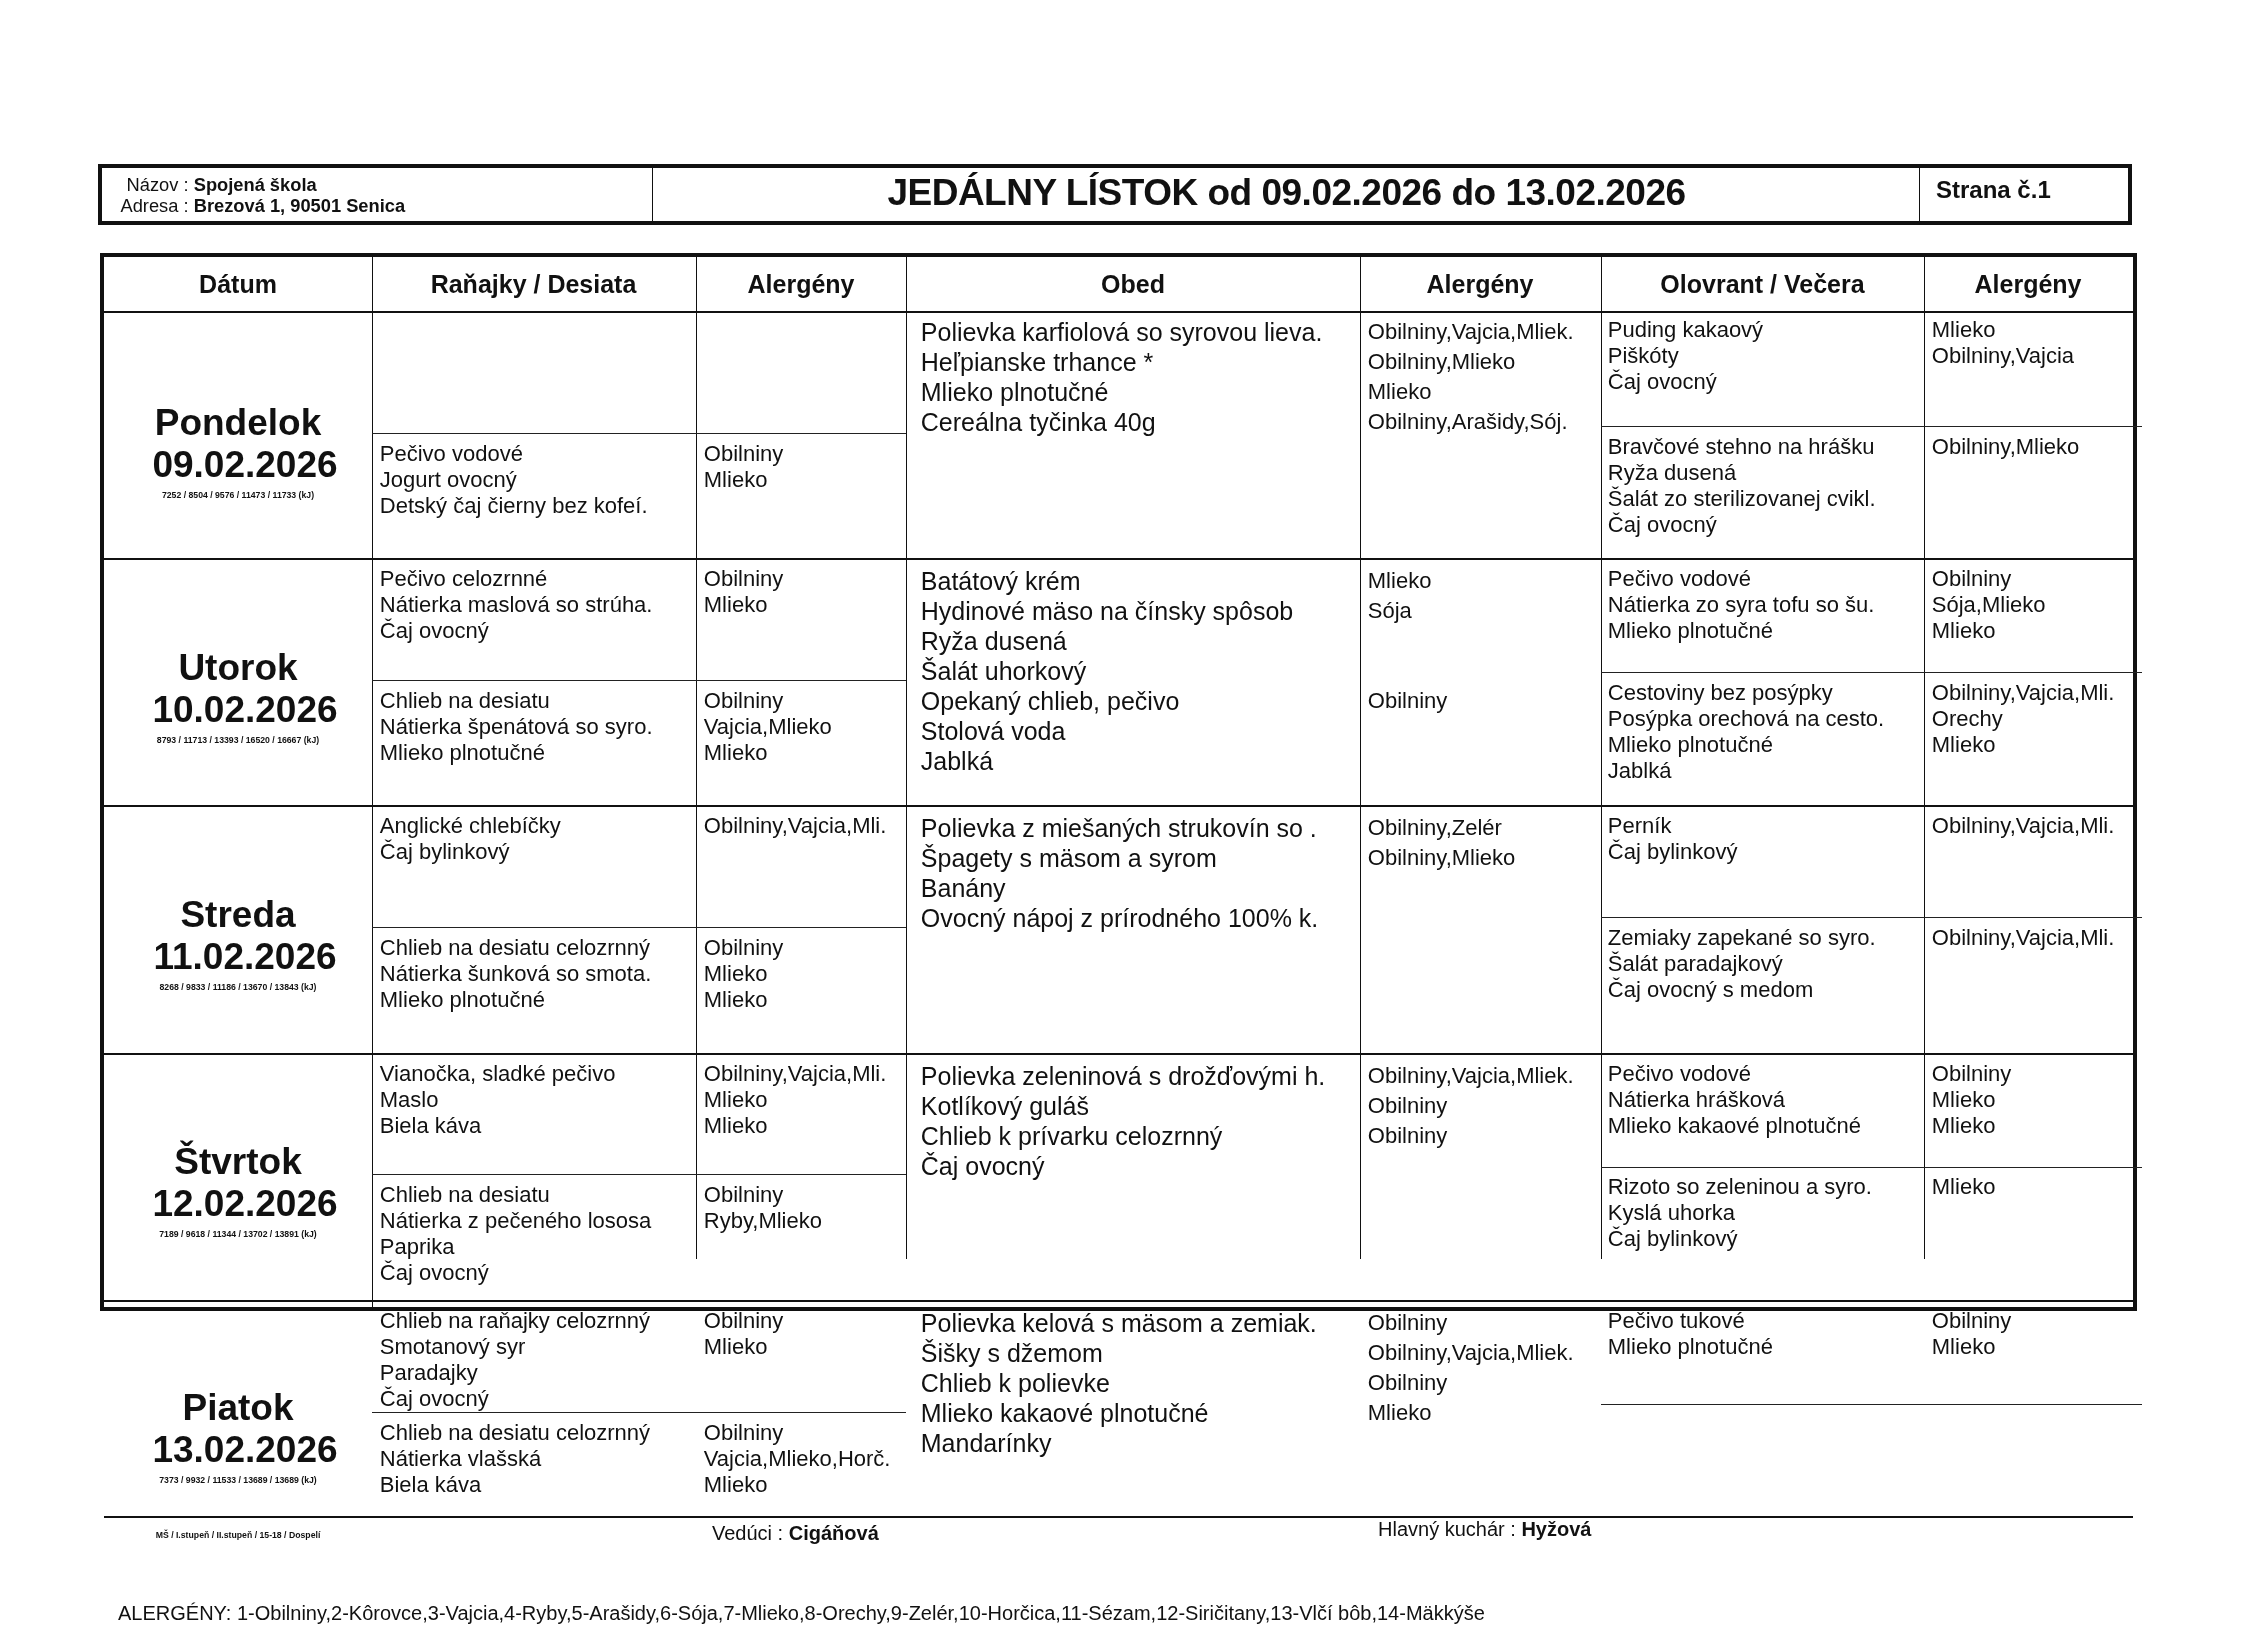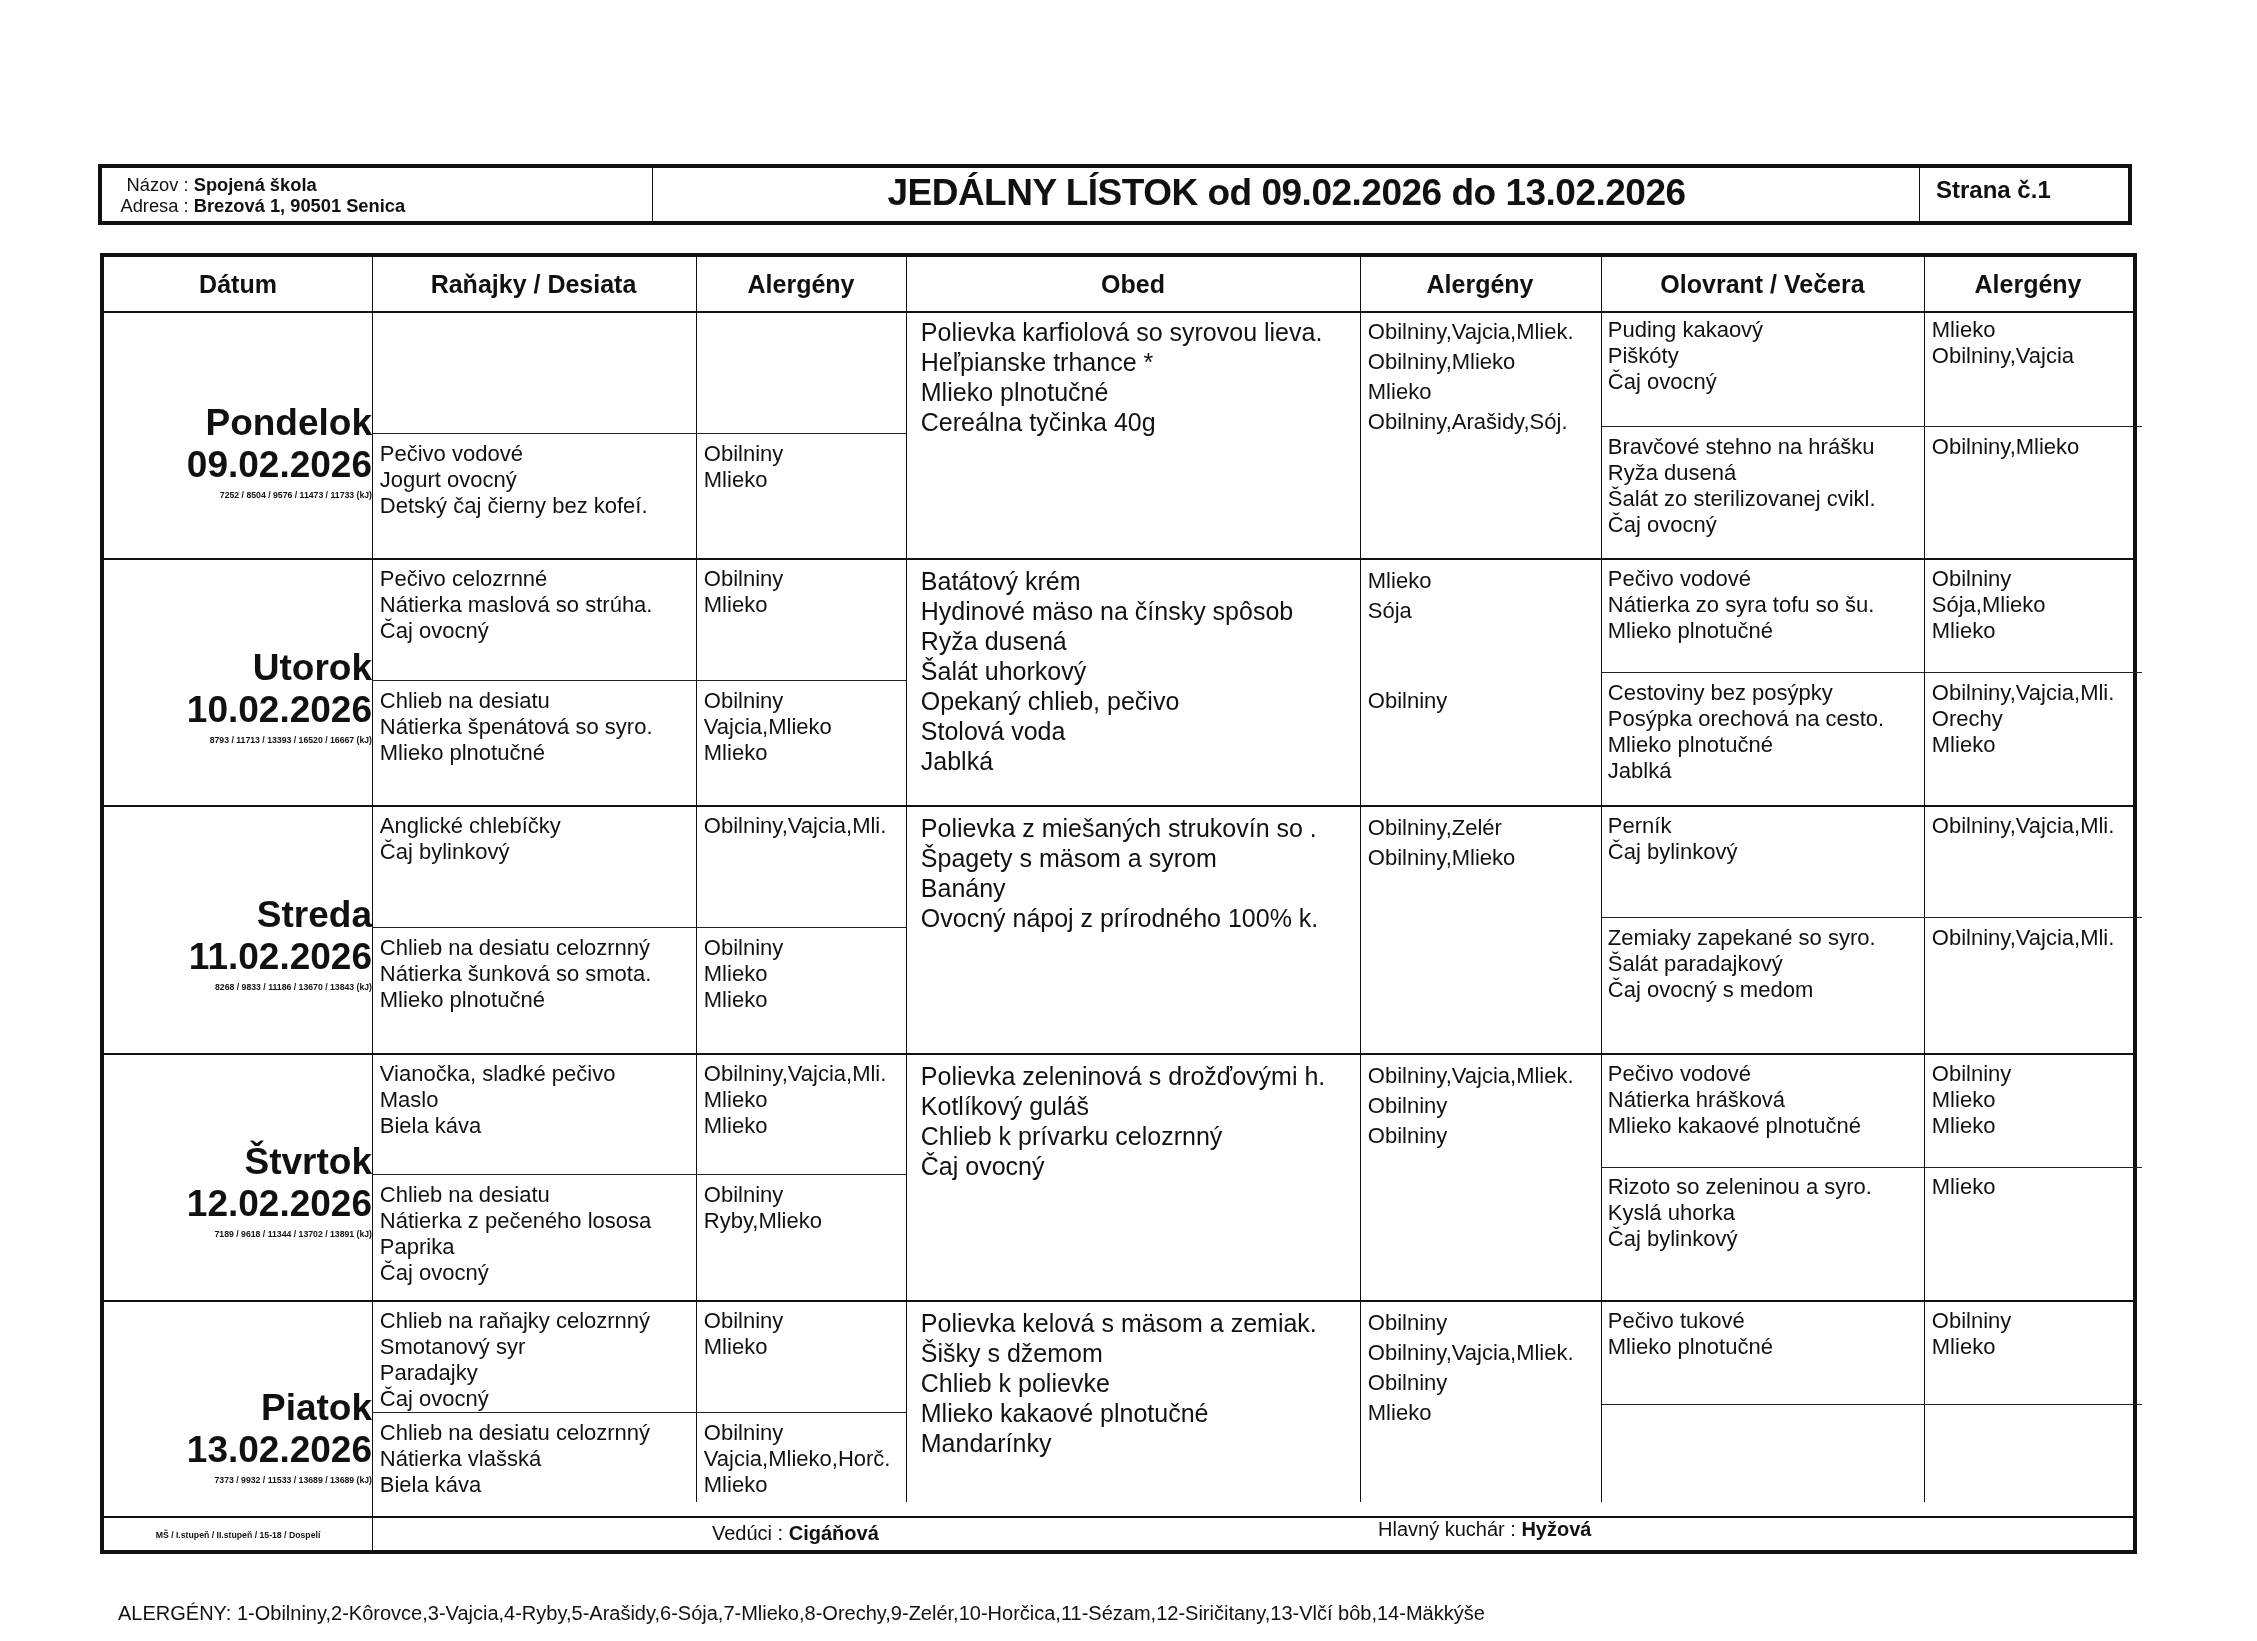--- a/index.html
+++ b/index.html
@@ -12,27 +12,27 @@
   #hdr .div1 { position:absolute; left:550px; top:0; bottom:0; border-left:1.9px solid #111; }
   #hdr .div2 { position:absolute; left:1817px; top:0; bottom:0; border-left:1.9px solid #111; }
   #hdr .info { position:absolute; left:11.6px; top:5.8px; font-size:18.3px; line-height:21px; }
   #hdr .info .lbl { display:inline-block; width:75px; text-align:right; }
   #hdr .info b { font-weight:bold; }
   #hdr .title { position:absolute; left:552px; width:1265px; top:3.9px; text-align:center;
                 font-size:37px; font-weight:bold; letter-spacing:-0.5px; }
   #hdr .page { position:absolute; left:1834px; top:7.7px; font-size:24px; font-weight:bold; }
 
   
-  #tbl { left:100px; top:253px; width:2037px; height:1301px; border:4.8px solid #111; }
+  #tbl { left:100px; top:253px; width:2037px; height:1058px; border:4.8px solid #111; }
   .hline { position:absolute; left:0; right:0; border-top:1.9px solid #111; }
   .hline.thick { border-top:2.9px solid #111; }
   .vline { position:absolute; border-left:1.9px solid #111; }
   .colh { position:absolute; top:0; height:54px; display:flex; align-items:center; justify-content:center;
           font-size:25px; font-weight:bold; }
-  .day { position:absolute; left:0; width:268px; text-align:right; }
+  .day { position:absolute; left:0; width:268px; text-align:center; }
   .day .name { font-size:37px; font-weight:bold; line-height:42px; }
   .day .date { font-size:37px; font-weight:bold; line-height:42px;padding-left:14px; }
   .day .kj { font-size:8.7px; font-weight:bold; margin-top:3.9px; white-space:nowrap; }
   .cell { position:absolute; font-size:22px; line-height:26px; padding:5.8px 0 0 5.8px; box-sizing:border-box; white-space:nowrap; overflow:hidden; }
   .cell.big { font-size:25px; line-height:30px; }
   .cell div { white-space:nowrap; }
   .foot { position:absolute; font-size:20px; }
   .foot b { font-weight:bold; }
   .foot.small { font-size:8.7px; font-weight:bold; }
 

